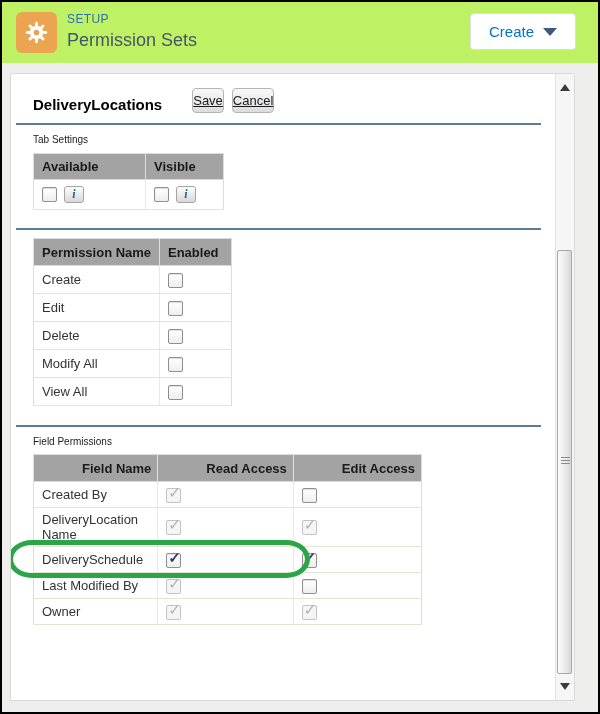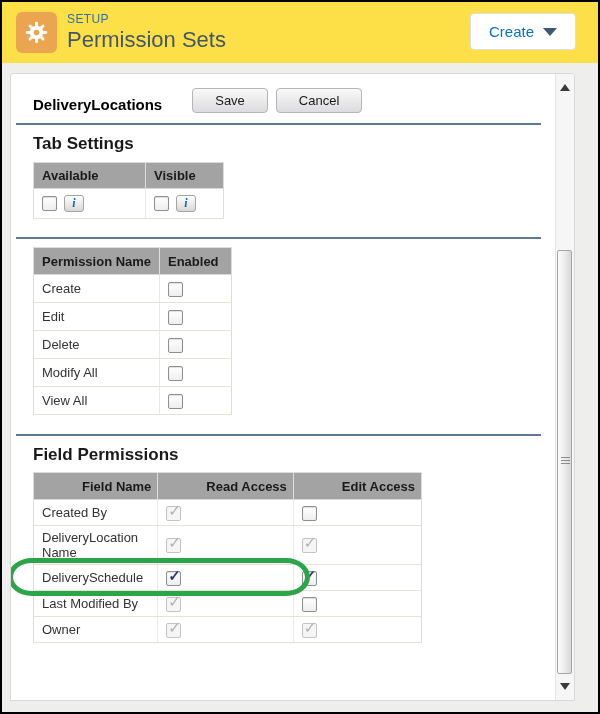--- a/index.html
+++ b/index.html
@@ -6,31 +6,31 @@
   html,body { background:#fff; }
   body { font-family:"Liberation Sans", sans-serif; }
 
   .screen {
     position:relative; width:600px; height:714px;
     border:2px solid #000; background:#eeeeec; overflow:hidden;
   }
 
   
   .hdr {
-    height:61px; background:#fde047; display:flex; align-items:center;
+    height:61px; background:#bef264; display:flex; align-items:center;
     padding:0 14px; position:relative;
   }
   .gear-box {
     width:41px; height:41px; border-radius:6px; background:#eba550;
     display:flex; align-items:center; justify-content:center; margin-right:10px;
     flex:0 0 auto;
   }
   .hdr-titles { display:flex; flex-direction:column; }
   .eyebrow { font-size:12px; color:#2f6eae; letter-spacing:.4px; line-height:15px; }
-  .page-title { font-size:22px; font-weight:400; color:#44566a; line-height:26px; }
+  .page-title { font-size:18px; font-weight:400; color:#44566a; line-height:26px; }
   .create-btn {
     position:absolute; right:22px; top:11px; width:106px; height:37px;
     background:#fff; border:1px solid #d9dee4; border-radius:4px;
     display:flex; align-items:center; justify-content:center; gap:9px;
     font-size:15px; color:#0070d2; cursor:pointer;
     font-family:"Liberation Sans", sans-serif;
   }
   .caret-down {
     width:0; height:0; border-left:7px solid transparent;
     border-right:7px solid transparent; border-top:8px solid #3f5878;
@@ -42,30 +42,31 @@
     background:#fff; border:1px solid #d9d9d9; border-radius:3px 3px 0 0;
   }
   .panel-content {
     position:absolute; left:0; top:0; bottom:0; right:19px;
     padding:13px 12px 0 22px; overflow:hidden;
   }
 
   .title-row { display:flex; align-items:flex-end; height:26px; }
   .record-name { font-size:15px; font-weight:700; color:#000; margin-right:30px; }
   .btn {
-    height:25px; padding:0 22px; margin-right:8px;
+    height:25px; padding:0 0; margin-right:8px;
     background:linear-gradient(#f9f9f9,#dcdcde);
     border:1px solid #b5b5b5; border-radius:4px;
     font-size:13px; color:#1a1a1a; cursor:pointer;
     font-family:"Liberation Sans", sans-serif;
+    text-decoration:underline;
   }
 
   .divider { height:2px; background:#5e7b96; border:0; margin:10px 2px 0 -17px; }
 
-  .sec-heading { font-size:17px; font-weight:700; color:#1a1a1a; margin-top:9px; }
+  .sec-heading { font-size:10px; font-weight:400; color:#1a1a1a; margin-top:9px; }
 
   table { border-collapse:collapse; font-size:13px; color:#333; }
   table { border:1px solid #dcdcda; }
   th {
     background:#a3a3a3; font-weight:700; text-align:left; color:#1a1a1a;
     padding:5px 6px 5px 8px; border-right:1px solid #e0dfd8; border-bottom:1px solid #d8d8d4;
     white-space:nowrap;
   }
   td {
     padding:4px 6px 4px 8px; border-right:1px solid #eceadf; border-bottom:1px solid #e7e3d3;

